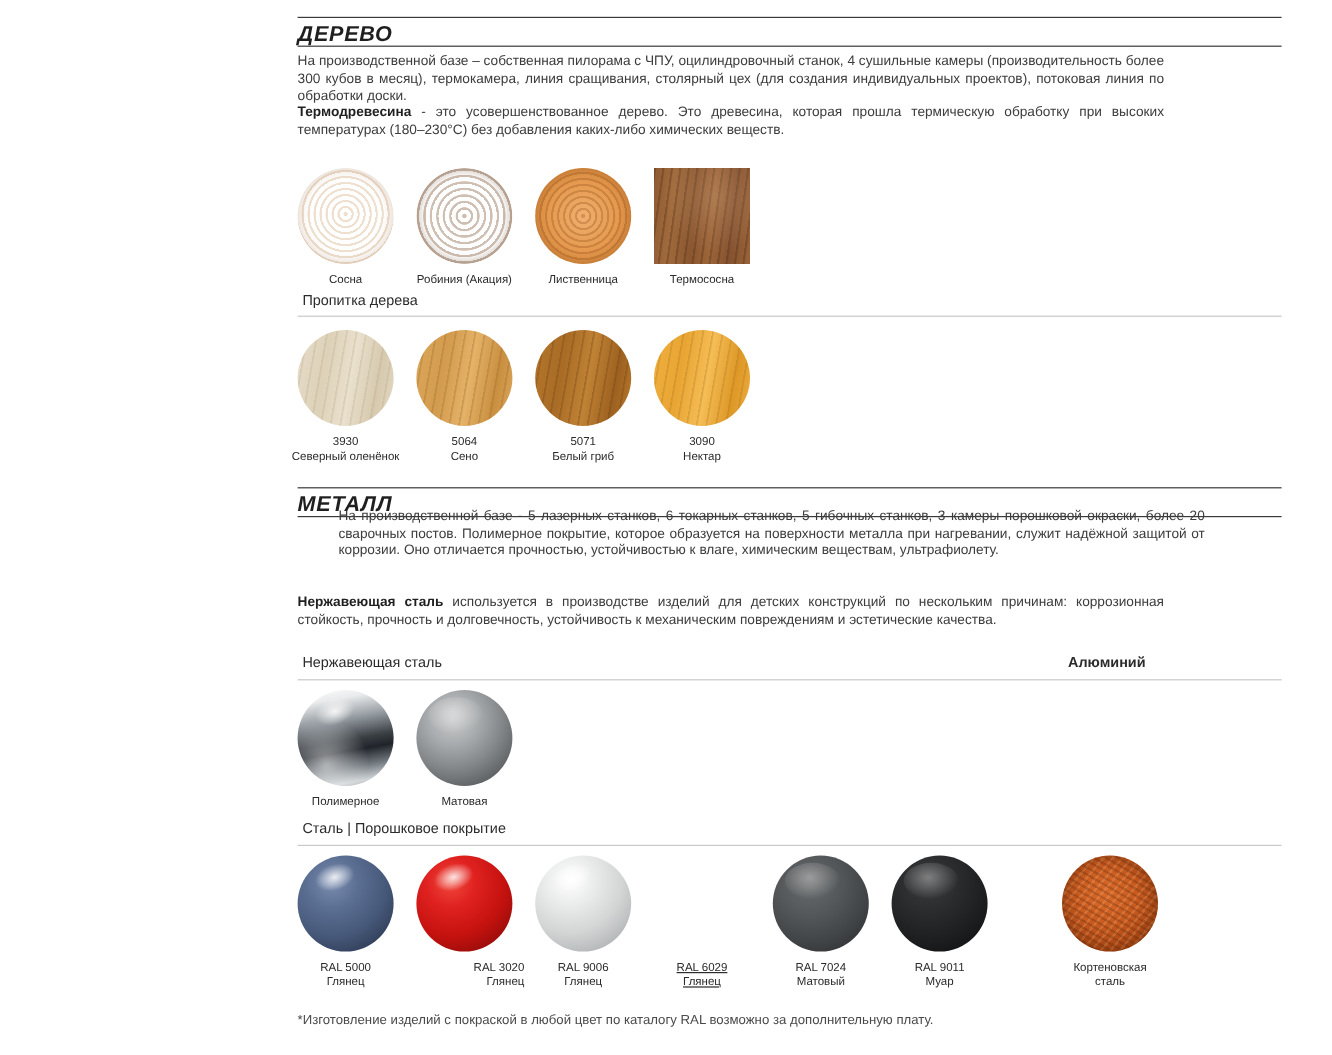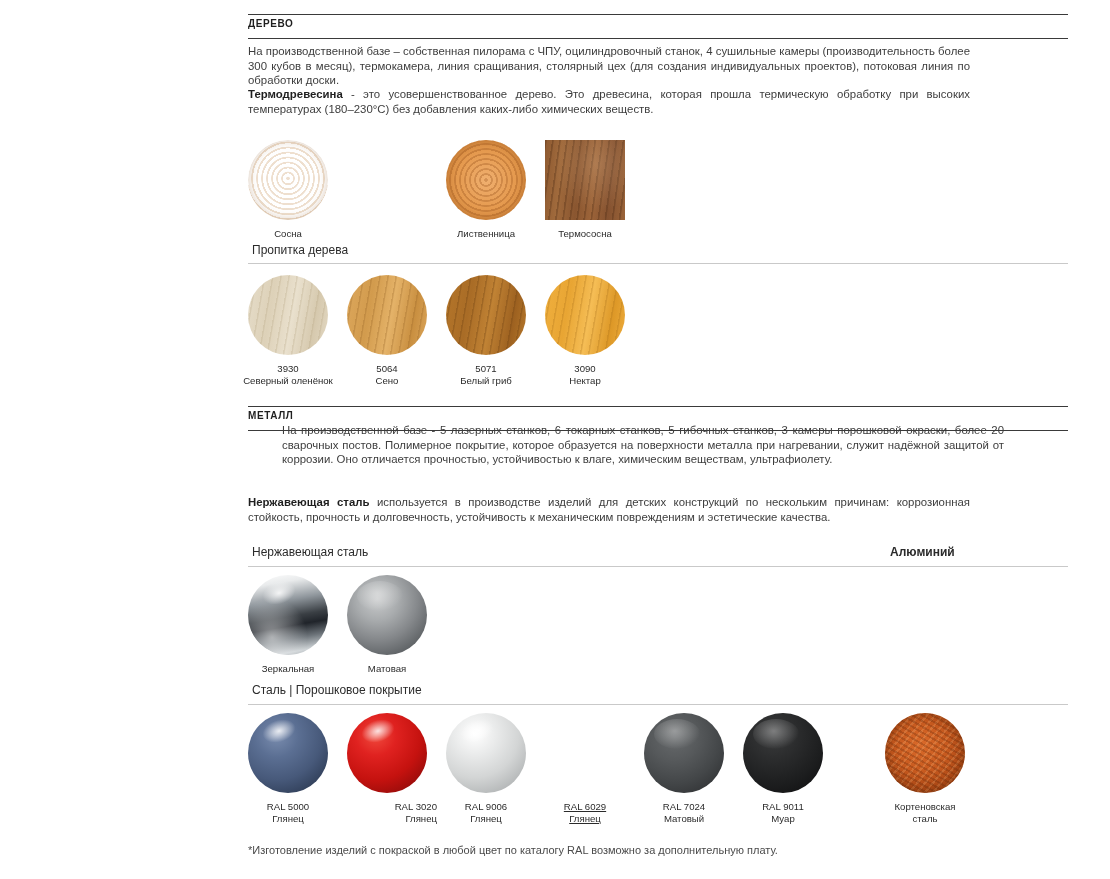--- a/index.html
+++ b/index.html
@@ -17,25 +17,26 @@
     background: #ffffff;
   }
 
   
   .section-head {
     position: absolute;
     left: 248px;
     width: 820px;
   }
   .section-head .title {
-    font-size: 10px;
+    font-size: 18px;
     font-weight: bold;
     letter-spacing: 0.6px;
     color: #1f1f1f;
     padding-bottom: 5px;
+    font-style: italic;
   }
   .rule-top, .rule-bottom {
     position: absolute;
     height: 1px;
     background: #3a3a3a;
   }
 
   
   .para {
     position: absolute;
@@ -129,20 +130,28 @@
     <div class="disc" style="background:
         radial-gradient(circle at 50% 48%, #f3dcbb 0%, #f0d4ad 12%, #f7e4c8 18%, #eecfa4 26%, #f6e3c6 34%, #edcb9f 44%, #f5e0c2 54%, #e9c characters 0%),
         radial-gradient(circle at 50% 48%, #f2d9b4 0%, #e9c79a 50%, #e2b887 72%, #d8a876 100%);">
       <div style="position:absolute;inset:0;background:
         repeating-radial-gradient(circle at 50% 48%, rgba(200,150,95,0.30) 0px, rgba(200,150,95,0.30) 1.5px, rgba(255,255,255,0) 2px, rgba(255,255,255,0) 5px);"></div>
       <div style="position:absolute;inset:0;border-radius:50%;box-shadow:inset 0 0 10px rgba(150,100,55,0.35);"></div>
     </div>
     <div class="caption">Сосна</div>
   </div>
 
+  <div class="swatch" style="left:337px; top:140px;">
+    <div class="disc" style="background: radial-gradient(circle at 50% 50%, #c98a52 0%, #b9763f 45%, #a9reserve 0%), radial-gradient(circle at 50% 50%, #cd9158 0%, #b87a42 55%, #8c5227 100%);">
+      <div style="position:absolute;inset:0;background:
+        repeating-radial-gradient(circle at 50% 50%, rgba(110,62,26,0.33) 0px, rgba(110,62,26,0.33) 1.6px, rgba(255,255,255,0) 2.2px, rgba(255,255,255,0) 5.4px);"></div>
+      <div style="position:absolute;inset:0;border-radius:50%;box-shadow:inset 0 0 9px rgba(90,50,20,0.5);"></div>
+    </div>
+    <div class="caption">Робиния (Акация)</div>
+  </div>
 
   <div class="swatch" style="left:436px; top:140px;">
     <div class="disc" style="background: radial-gradient(circle at 50% 50%, #f0b070 0%, #e59a4f 50%, #cf7f33 100%);">
       <div style="position:absolute;inset:0;background:
         repeating-radial-gradient(circle at 50% 50%, rgba(150,80,25,0.32) 0px, rgba(150,80,25,0.32) 1.5px, rgba(255,255,255,0) 2.1px, rgba(255,255,255,0) 5px);"></div>
       <div style="position:absolute;inset:0;border-radius:50%;box-shadow:inset 0 0 9px rgba(130,70,20,0.45);"></div>
     </div>
     <div class="caption">Лиственница</div>
   </div>
 
@@ -214,21 +223,21 @@
   <div class="sub-label" style="left:252px; top:545px;">Нержавеющая сталь</div>
   <div class="sub-label" style="left:890px; top:545px; font-weight:bold;">Алюминий</div>
   <div class="rule-bottom" style="left:248px; top:566px; width:820px; background:#c9c9c9;"></div>
 
   <div class="swatch" style="left:238px; top:575px;">
     <div class="disc gloss" style="background:
         linear-gradient(170deg, #ffffff 0%, #e9ebec 14%, #8f969c 34%, #3a3f44 52%, #20242a 62%, #6d747a 76%, #cfd4d7 90%, #9aa0a5 100%);">
       <div style="position:absolute;inset:0;border-radius:50%;background:
         radial-gradient(ellipse at 30% 78%, rgba(255,255,255,0.55) 0%, rgba(255,255,255,0) 45%);"></div>
     </div>
-    <div class="caption">Зеркальная</div>
+    <div class="caption">Полимерное</div>
   </div>
 
   <div class="swatch" style="left:337px; top:575px;">
     <div class="disc matte-sphere" style="background: radial-gradient(circle at 38% 30%, #c9cbcc 0%, #a9acae 28%, #84878a 55%, #5d6164 80%, #45484b 100%);">
     </div>
     <div class="caption">Матовая</div>
   </div>
 
 
   <div class="sub-label" style="left:252px; top:683px;">Сталь | Порошковое покрытие</div>

